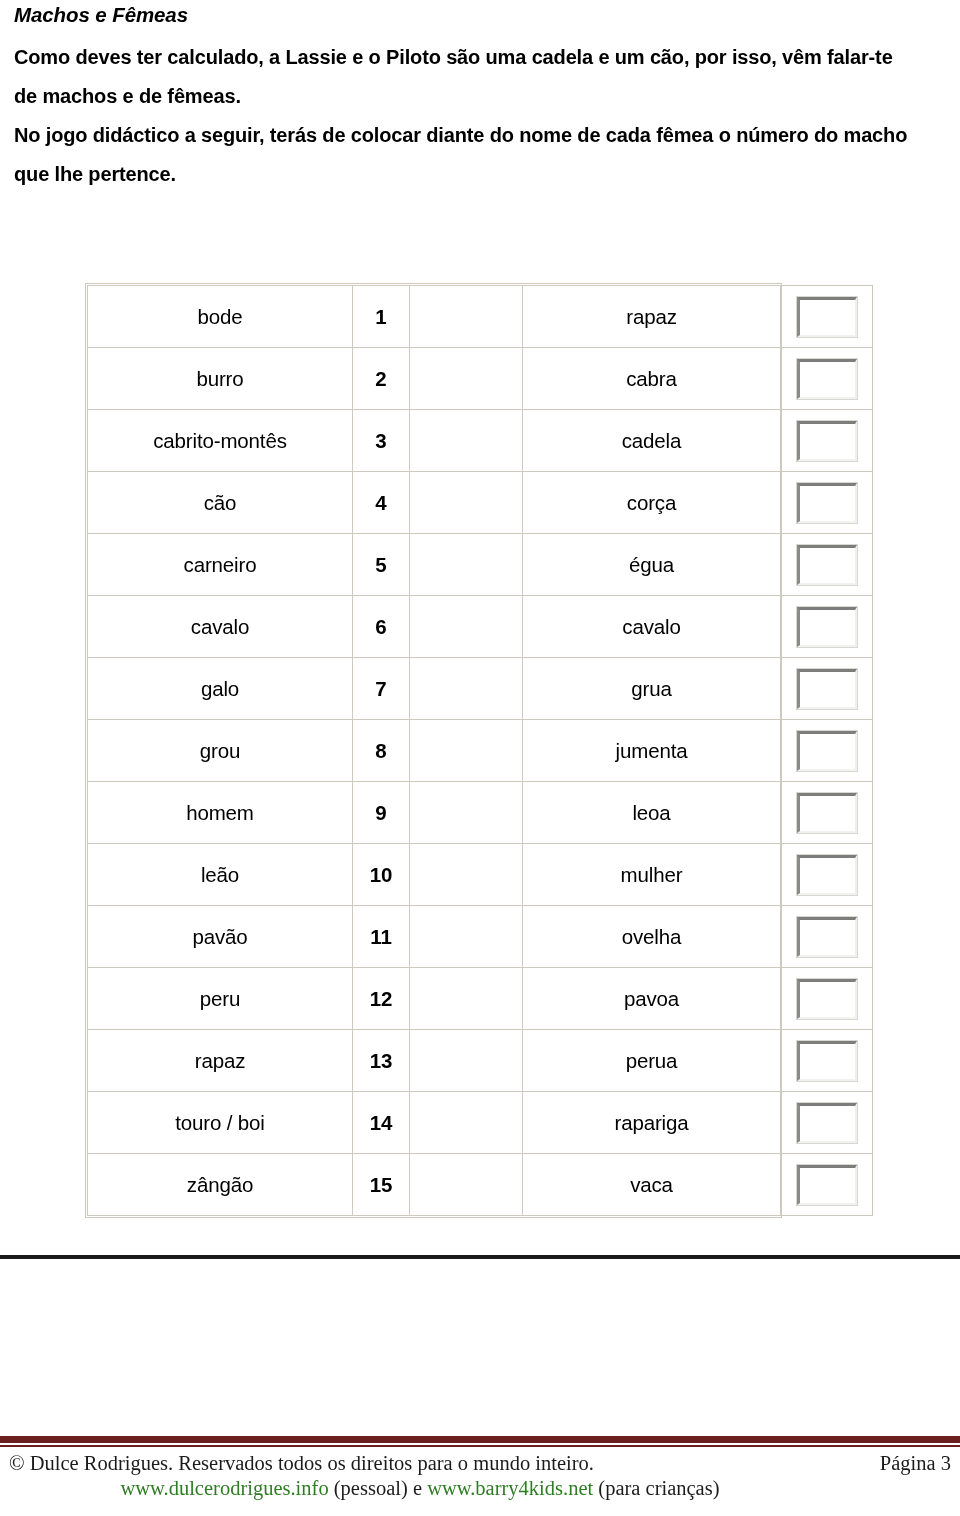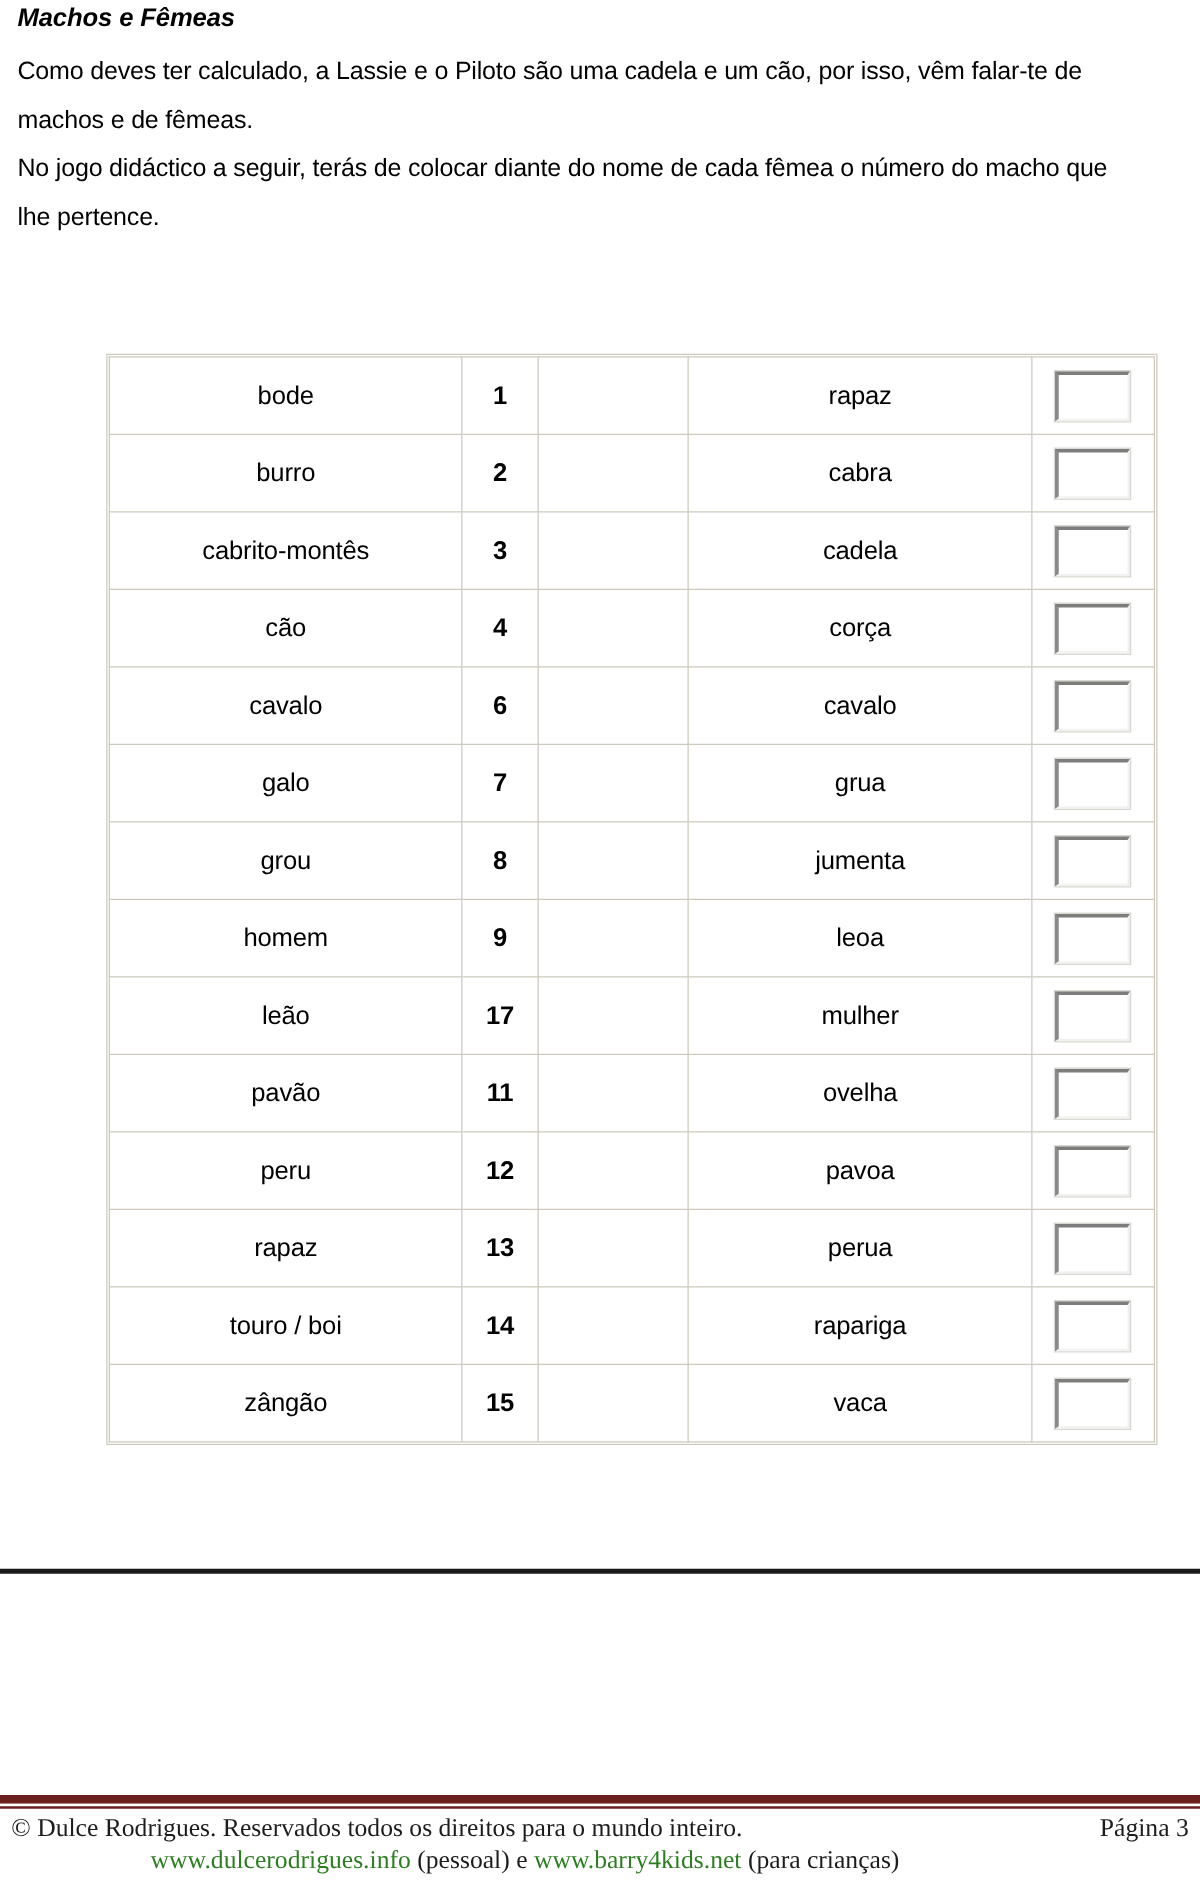--- a/index.html
+++ b/index.html
@@ -29,29 +29,30 @@
     letter-spacing: -0.1px;
     margin: 0 0 11px 0;
     line-height: 1.1;
     font-style: italic;
   }
   .para {
     font-size: 20px;
     line-height: 39px;
     margin: 0;
     letter-spacing: -0.15px;
+    font-weight: bold;
   }
   .para + .para { margin-top: 0px; }
 
   
   .table-wrap {
     position: absolute;
     left: 85px;
     top: 283px;
-    width: 841px;
+    width: 697px;
     border: 1px solid #cdc9bd;
     background: #ffffff;
     box-sizing: border-box;
     padding: 1px;
   }
   table.game {
     border-collapse: collapse;
     width: 100%;
     table-layout: fixed;
   }
@@ -179,20 +180,29 @@
         <tr>
           <td class="c-male">cão</td>
           <td class="c-num">4</td>
           <td class="c-blank"></td>
           <td class="c-female">corça</td>
           <td class="c-box">
             <div class="answer-box"></div>
           </td>
         </tr>
         <tr>
+          <td class="c-male">carneiro</td>
+          <td class="c-num">5</td>
+          <td class="c-blank"></td>
+          <td class="c-female">égua</td>
+          <td class="c-box">
+            <div class="answer-box"></div>
+          </td>
+        </tr>
+        <tr>
           <td class="c-male">cavalo</td>
           <td class="c-num">6</td>
           <td class="c-blank"></td>
           <td class="c-female">cavalo</td>
           <td class="c-box">
             <div class="answer-box"></div>
           </td>
         </tr>
         <tr>
           <td class="c-male">galo</td>
@@ -216,21 +226,21 @@
           <td class="c-male">homem</td>
           <td class="c-num">9</td>
           <td class="c-blank"></td>
           <td class="c-female">leoa</td>
           <td class="c-box">
             <div class="answer-box"></div>
           </td>
         </tr>
         <tr>
           <td class="c-male">leão</td>
-          <td class="c-num">17</td>
+          <td class="c-num">10</td>
           <td class="c-blank"></td>
           <td class="c-female">mulher</td>
           <td class="c-box">
             <div class="answer-box"></div>
           </td>
         </tr>
         <tr>
           <td class="c-male">pavão</td>
           <td class="c-num">11</td>
           <td class="c-blank"></td>

